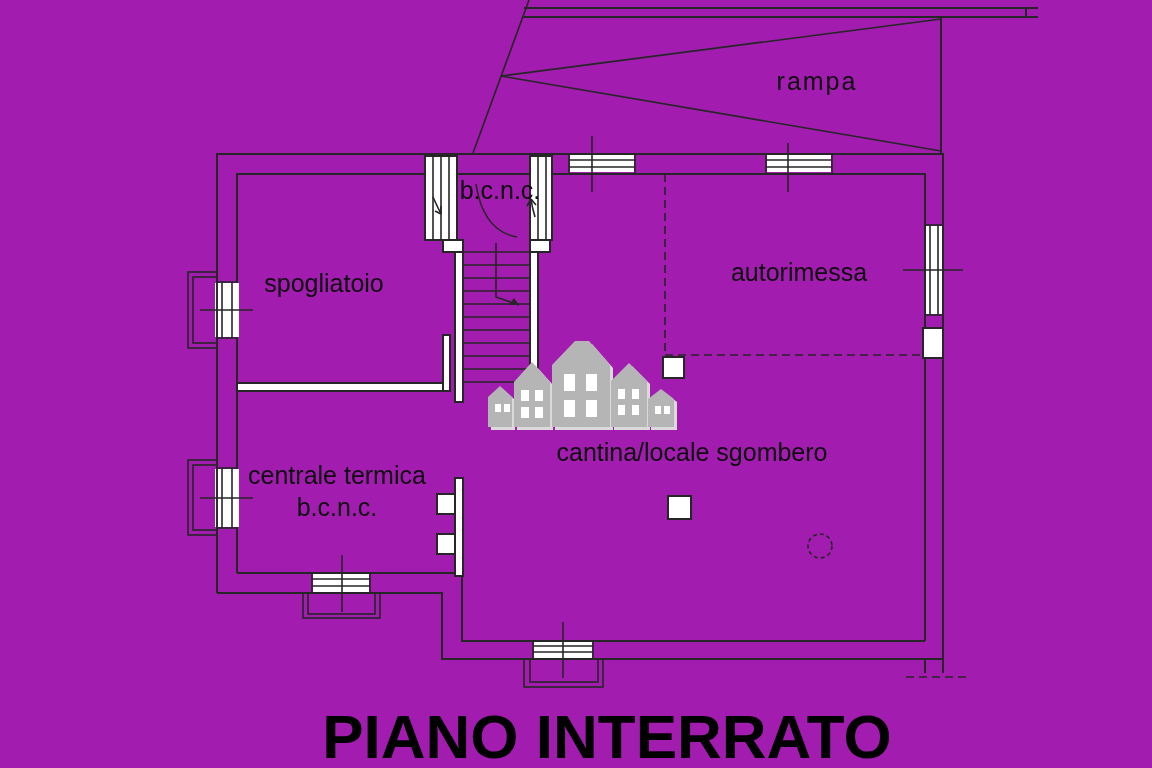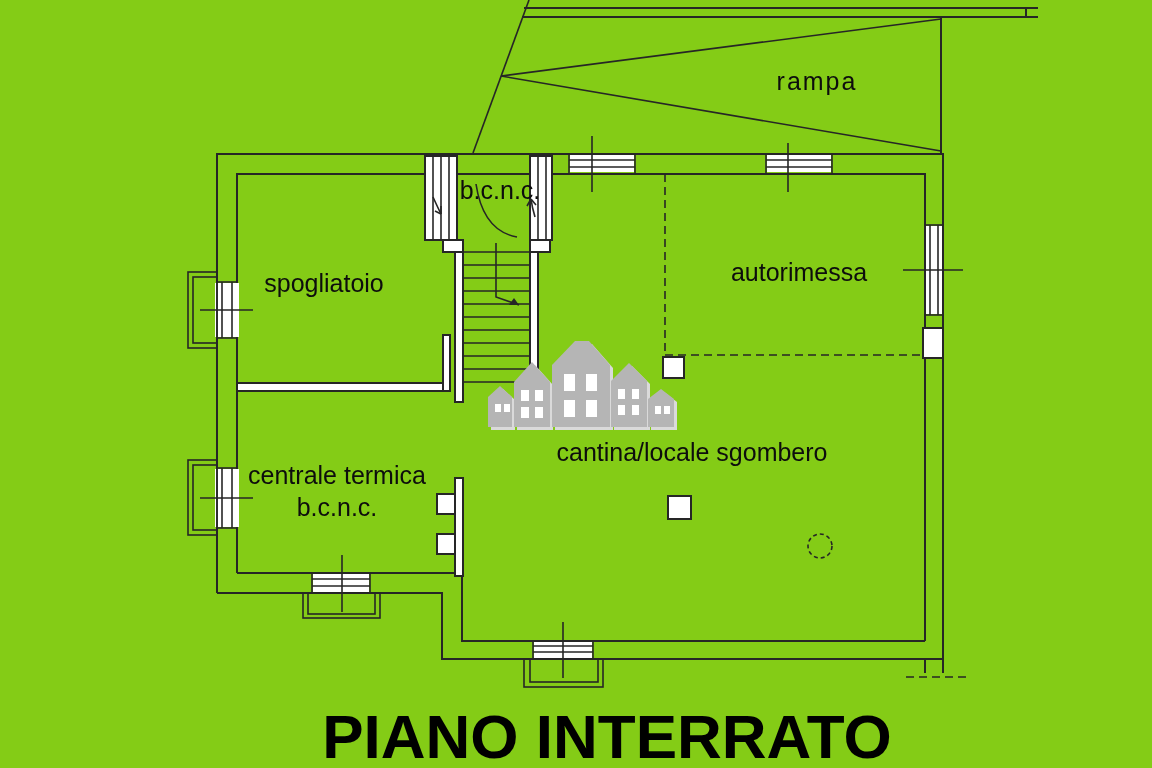--- a/index.html
+++ b/index.html
@@ -1,17 +1,17 @@
 <!DOCTYPE html>
 <html><head>
 <meta charset="utf-8">
 <style>
   html,body{margin:0;padding:0;background:#ffffff;}
   body{width:1152px;height:768px;overflow:hidden;font-family:"Liberation Sans",sans-serif;}
-  #plan-wrap{position:relative;width:1152px;height:768px;background:#84cc16;}
+  #plan-wrap{position:relative;width:1152px;height:768px;background:#a21caf;}
   svg{display:block;}
   .wall{stroke:#262626;stroke-width:2;fill:none;}
   .wallfill{stroke:#262626;stroke-width:2;fill:#ffffff;}
   .thin{stroke:#262626;stroke-width:1.6;fill:none;}
   .dash{stroke:#262626;stroke-width:1.6;fill:none;stroke-dasharray:8 5;}
   .mask{fill:#ffffff;stroke:none;}
   .room-label{font-family:"Liberation Sans",sans-serif;font-size:25px;fill:#0d0d0d;text-anchor:middle;}
   .rampa-label{letter-spacing:2px;}
   .title-text{font-family:"Liberation Sans",sans-serif;font-size:62px;font-weight:bold;fill:#000000;text-anchor:middle;letter-spacing:0px;}
   .wm{fill:#b5b5b5;stroke:none;}

